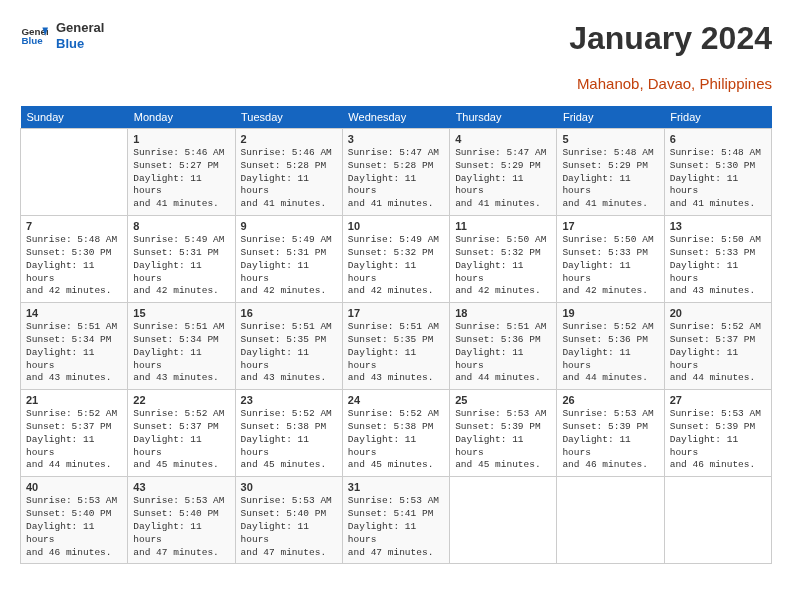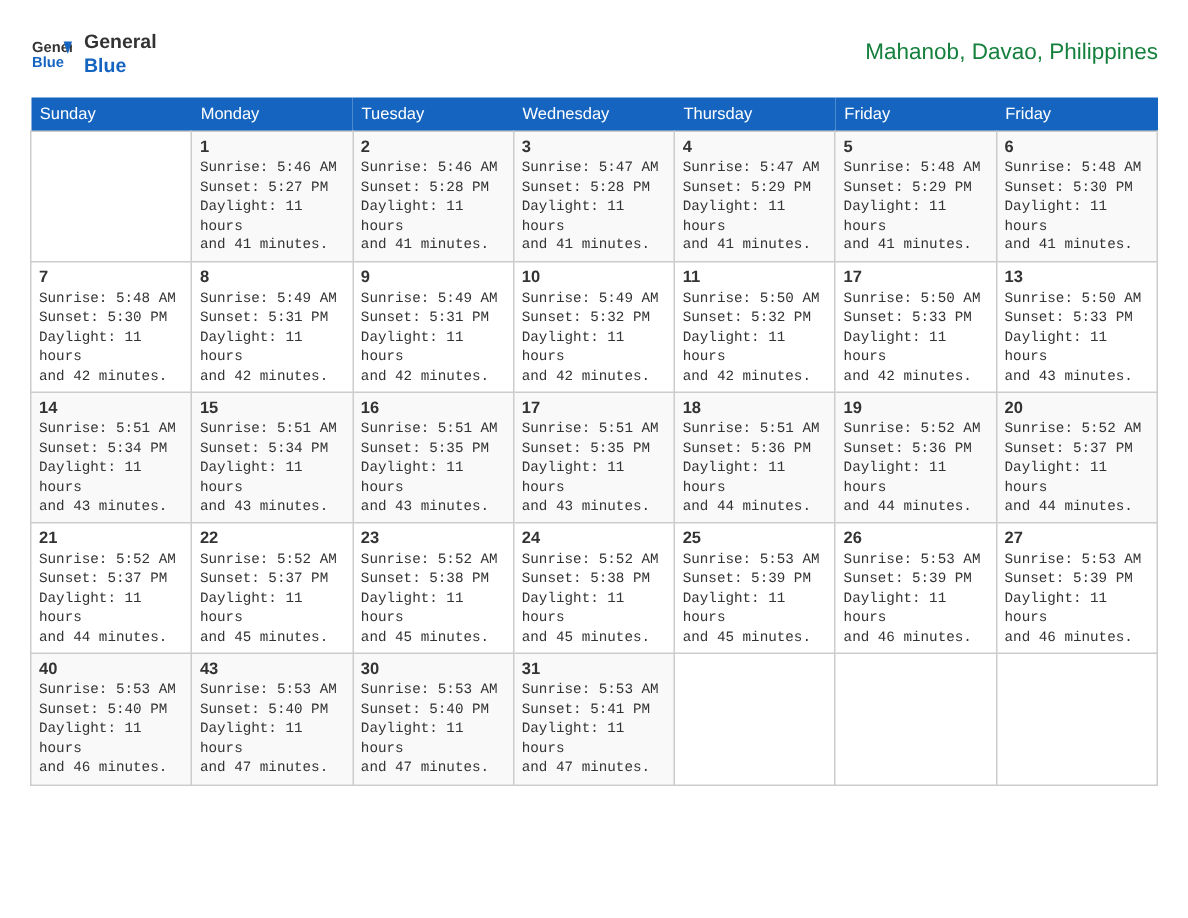--- a/index.html
+++ b/index.html
@@ -29,22 +29,22 @@
     .title-block {
       text-align: right;
     }
     .month-title {
       font-size: 32px;
       font-weight: bold;
       color: #333;
     }
     .location {
       font-size: 15px;
-      color: #15803d;
-      margin-top: 6px;
+      color: #c2410c;
+      margin-top: 18px;
     }
     table {
       width: 100%;
       border-collapse: collapse;
       font-size: 10px;
     }
     thead tr th {
       background-color: #1565c0;
       color: #fff;
       text-align: left;
@@ -92,20 +92,21 @@
       <text x="2" y="18" font-size="14" font-weight="bold" fill="#333" font-family="Arial">General</text>
       <text x="2" y="32" font-size="14" font-weight="bold" fill="#1565c0" font-family="Arial">Blue</text>
       <polygon points="32,8 40,8 36,20" fill="#1565c0"></polygon>
     </svg>
     <div style="margin-left:4px;">
       <div style="font-size:13px;font-weight:bold;color:#333;line-height:1.2;">General</div>
       <div style="font-size:13px;font-weight:bold;color:#1565c0;line-height:1.2;">Blue</div>
     </div>
   </div>
   <div class="title-block">
+    <div class="month-title">January 2024</div>
     <div class="location">Mahanob, Davao, Philippines</div>
   </div>
 </div>
 
 <table>
   <thead>
     <tr id="header-row">
     <th>Sunday</th>
         <th>Monday</th>
         <th>Tuesday</th>

